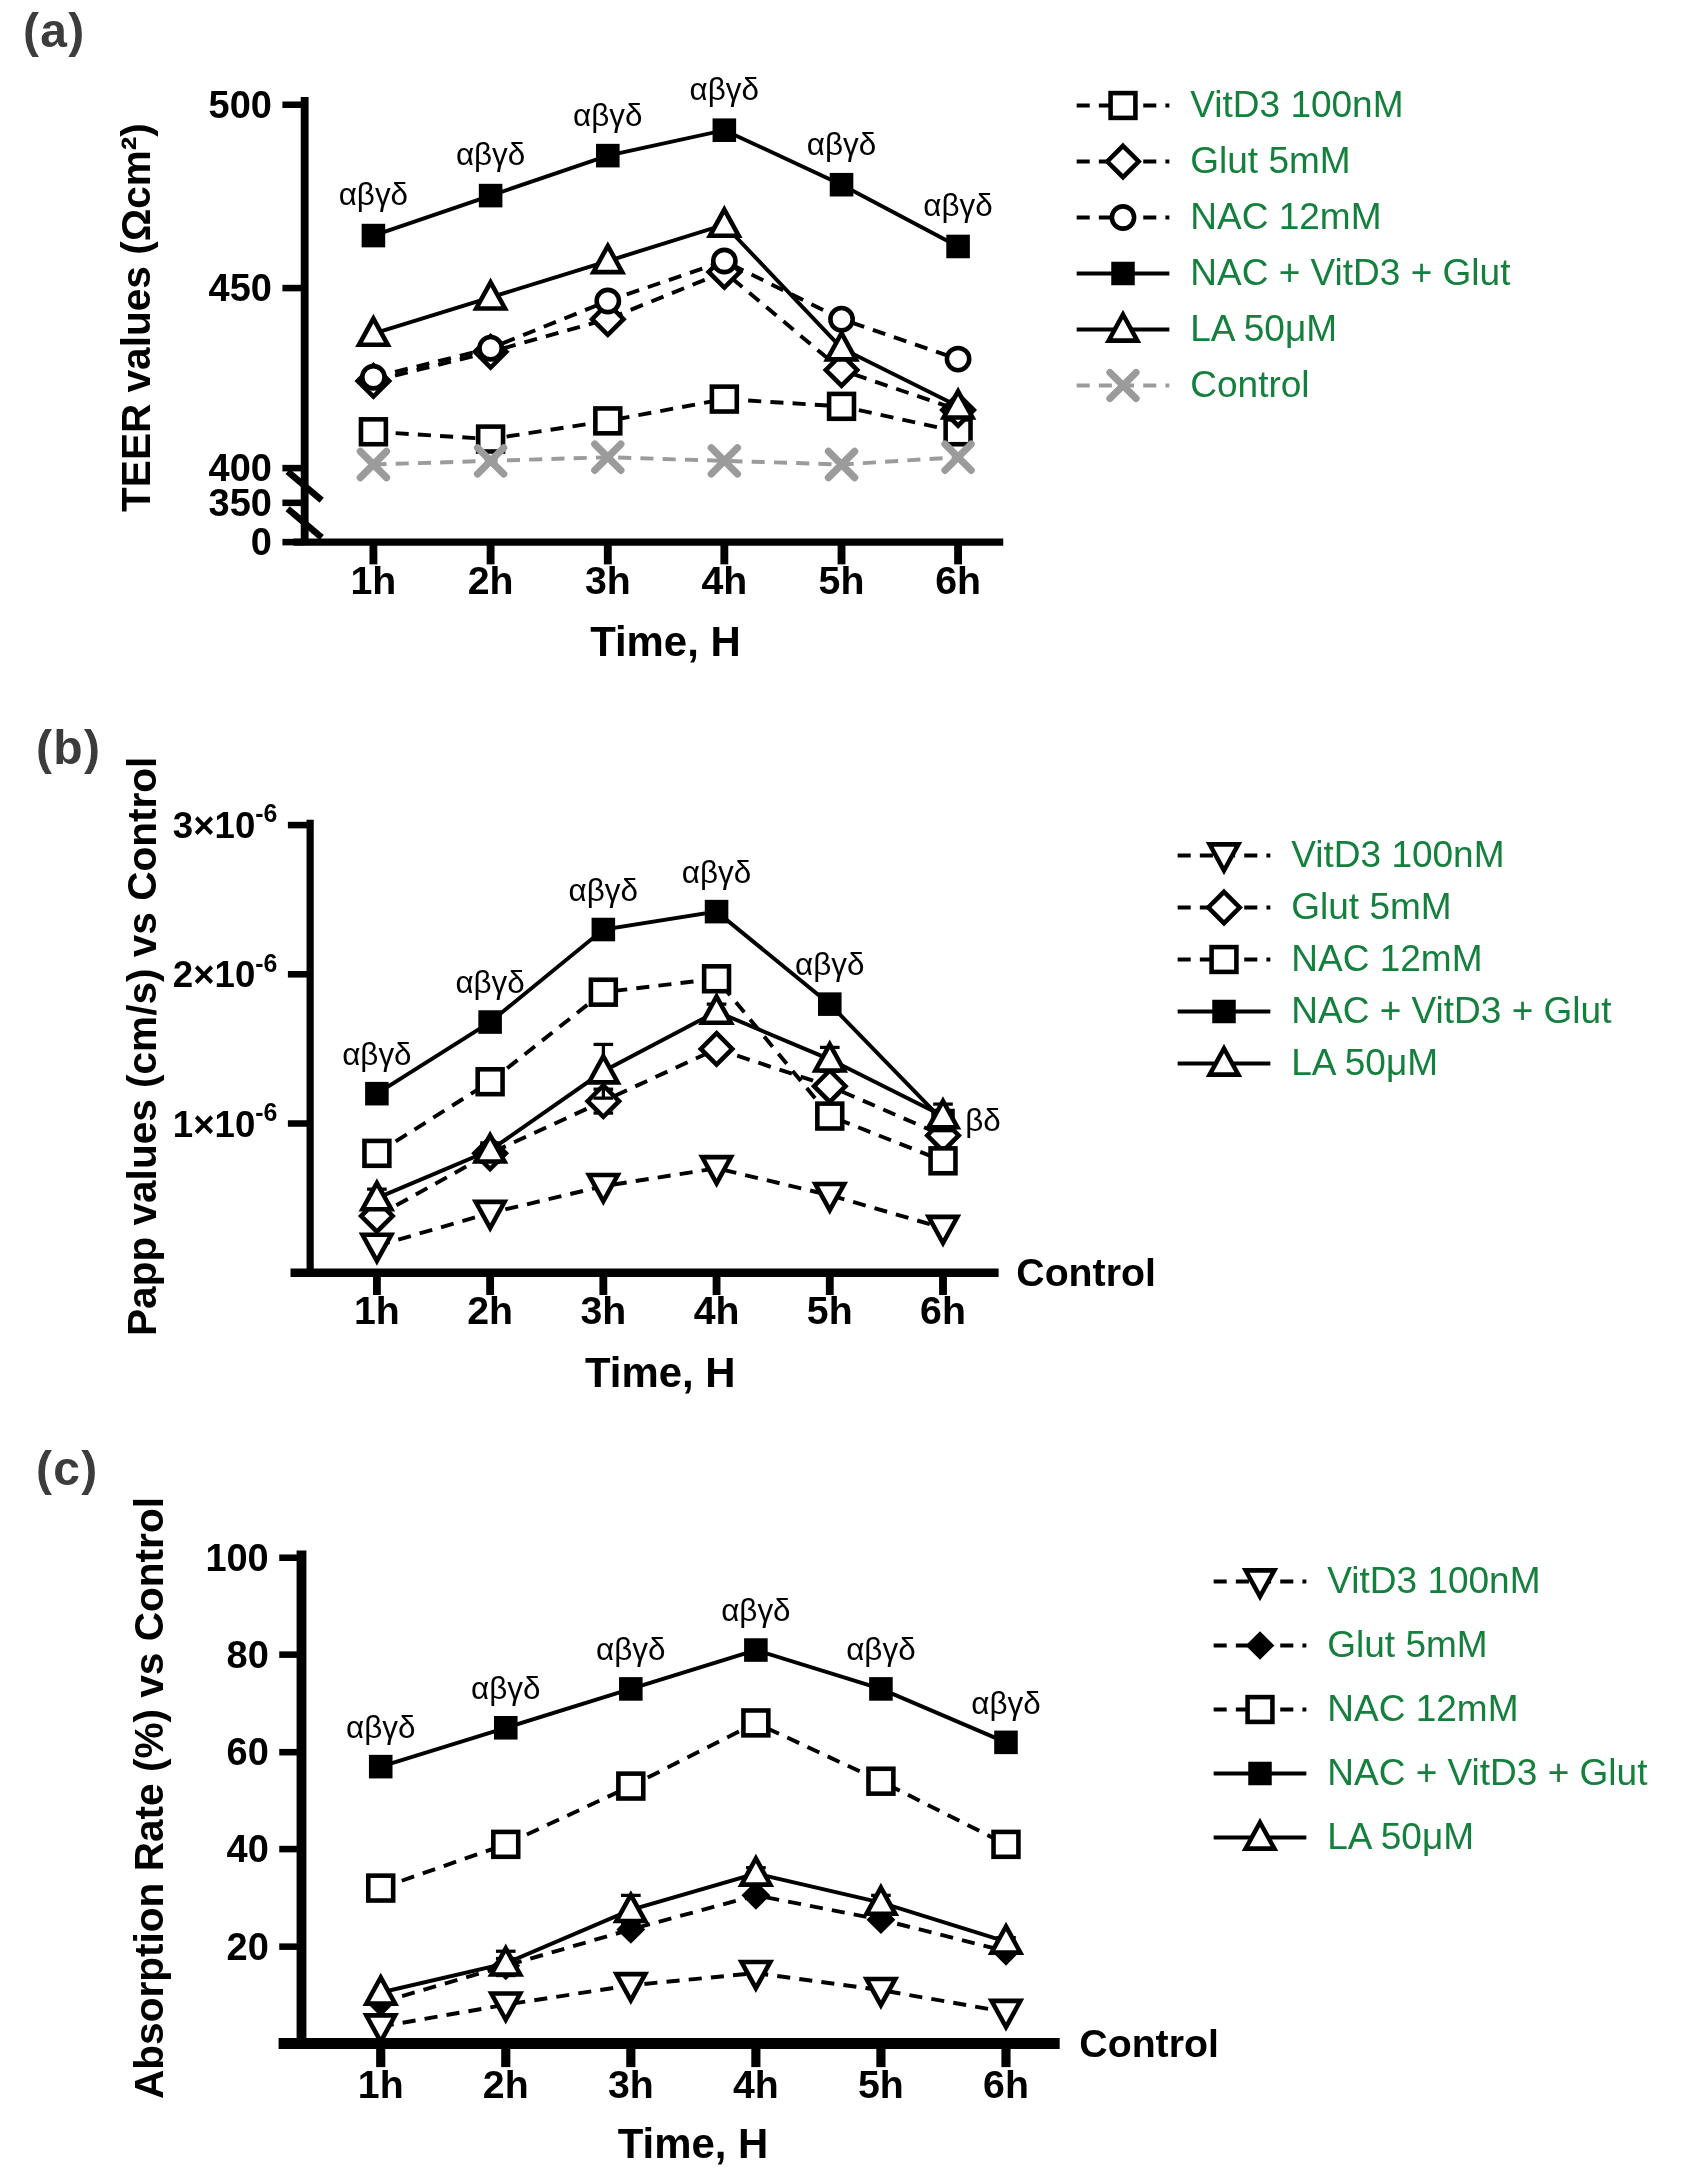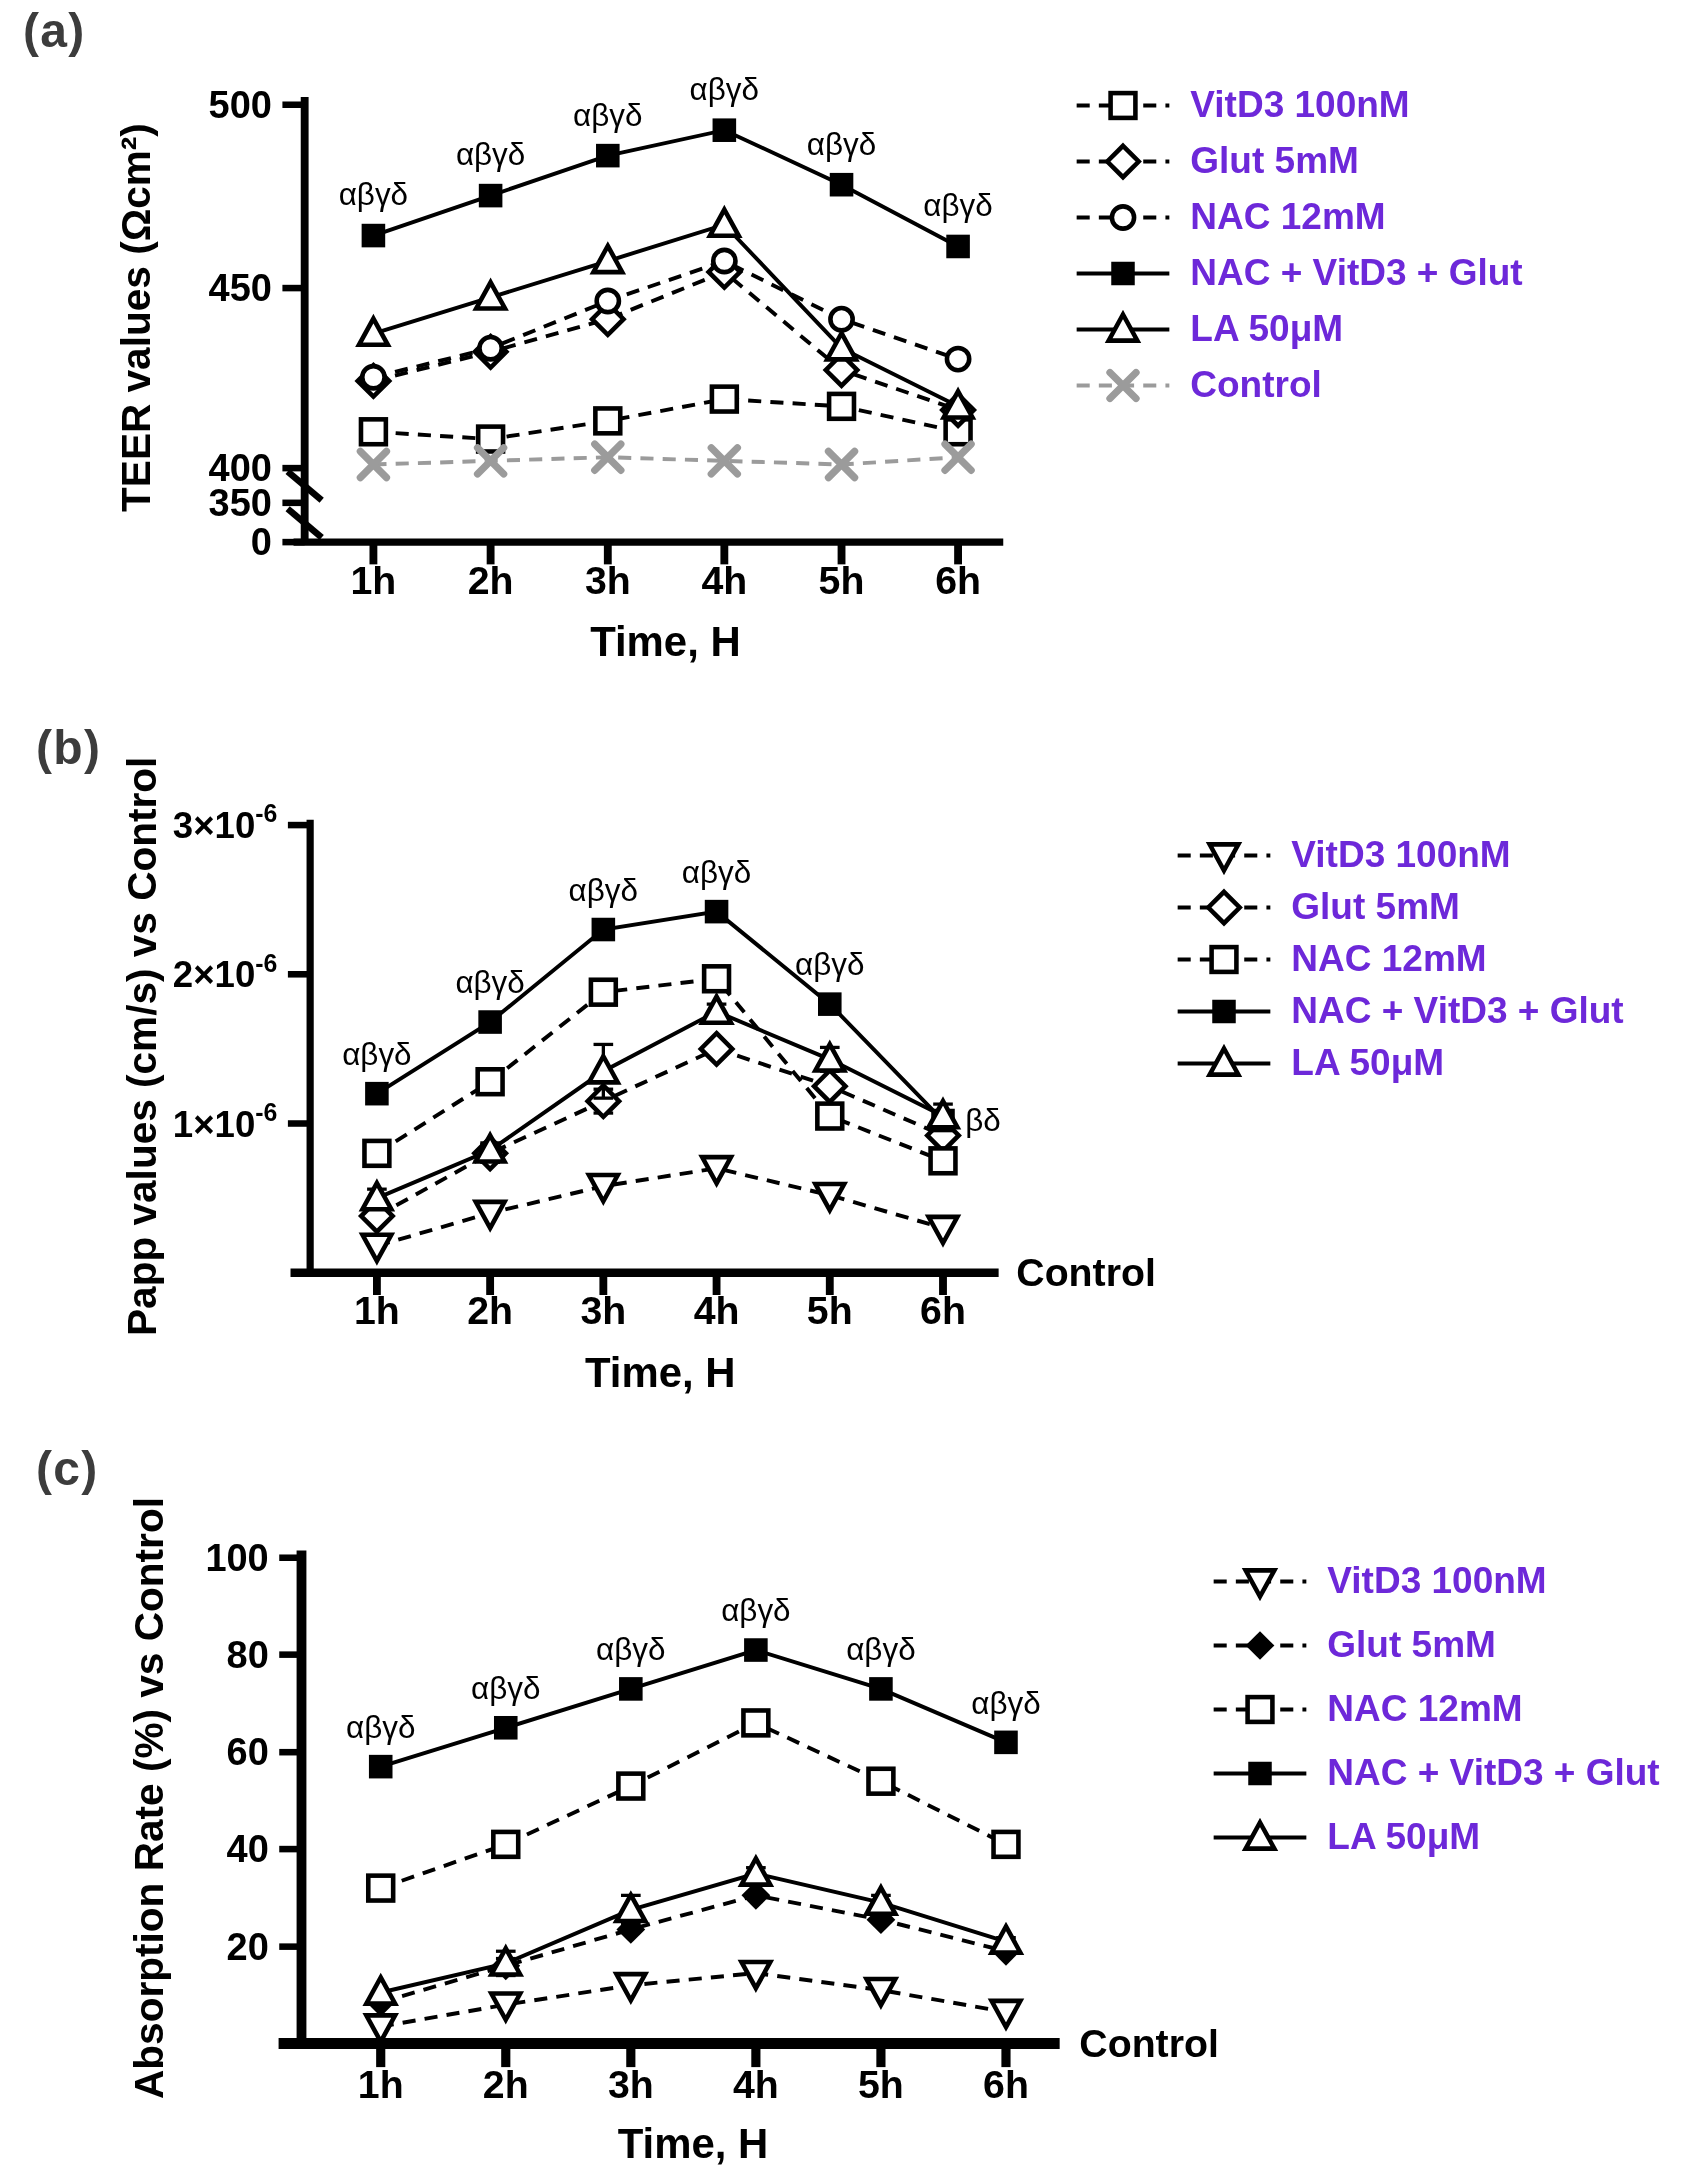--- a/index.html
+++ b/index.html
@@ -14,21 +14,21 @@
   #pl-b{left:36px;top:720px;}
   #pl-c{left:36px;top:1441px;}
   .legend{position:absolute;}
   #legend-a{left:1074px;top:77px;}
   #legend-b{left:1175px;top:829px;}
   #legend-c{left:1211px;top:1549px;}
   .lg-row{display:flex;align-items:center;gap:18.3px;}
   #legend-a .lg-row{height:56px;}
   #legend-b .lg-row{height:52px;}
   #legend-c .lg-row{height:64px;}
-  .lg-label{font-size:37px;color:#6d28d9;white-space:nowrap;font-weight:bold;}
+  .lg-label{font-size:37px;color:#15803d;white-space:nowrap;}
   .lg-icon{position:static;flex:0 0 auto;}
 </style>
 </head>
 <body>
 
 <div class="page">
 
   <div class="panel-letter" id="pl-a">(a)</div>
   <svg id="chart-a" width="1048" height="694" viewBox="0 0 1600 1060">
       <line x1="465" y1="148" x2="465" y2="828" stroke="#000" stroke-width="12"></line>

